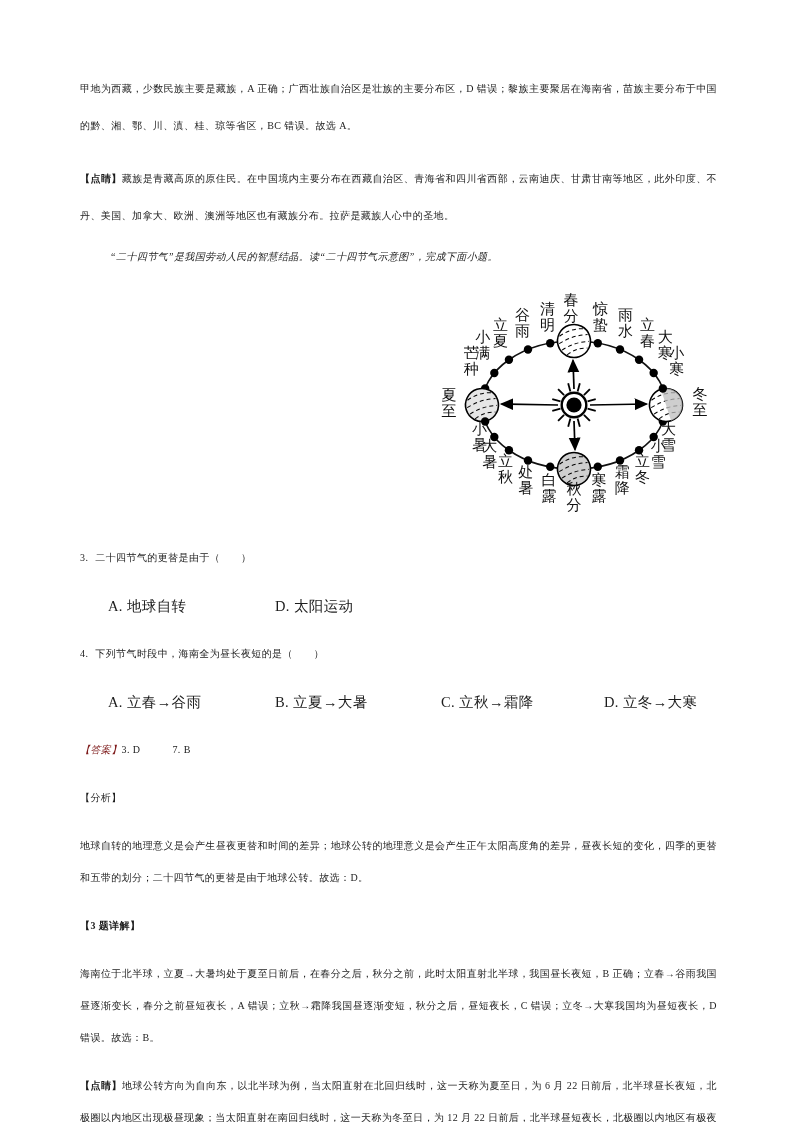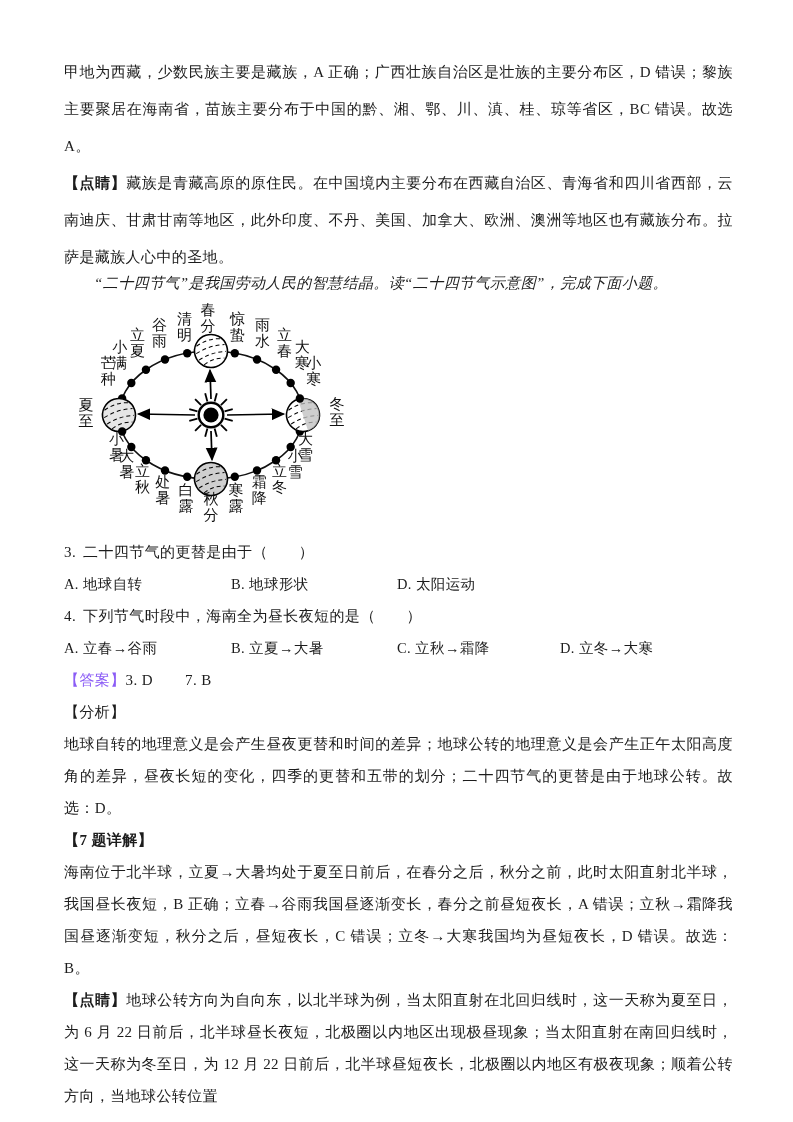--- a/index.html
+++ b/index.html
@@ -1,24 +1,24 @@
 <!DOCTYPE html>
 <html><head>
 <meta charset="utf-8">
 <style>
   html,body{margin:0;padding:0;background:#ffffff;}
   body{width:793px;height:1122px;font-family:"Liberation Serif","DejaVu Serif",serif;color:#1c1c1c;overflow:hidden;}
   .page{box-sizing:border-box;width:793px;height:1122px;padding:54px 60px 0 64px;}
-  p{margin:0;font-size:15px;line-height:37px;text-align:justify;letter-spacing:0.4px;}
+  p{margin:16px;font-size:10px;line-height:37px;text-align:justify;letter-spacing:0.4px;}
   .blabel{font-weight:600;}
-  .blue{color:#8b5cf6;}
+  .blue{color:#7f1d1d;font-style:italic;}
   .intro{font-style:italic;line-height:26px;margin-top:-6px;padding-left:30px;}
-  .diagram{margin:0 0 0 -4px;}
+  .diagram{margin:0 0 0 -4px;text-align:right;}
   .qa p{line-height:32px;text-align:left;}
-  .opts{display:grid;grid-template-columns:167px 166px 163px 1fr;font-size:14.5px;line-height:32px;letter-spacing:0.4px;}
+  .opts{display:grid;grid-template-columns:167px 166px 163px 1fr;font-size:14.5px;line-height:32px;letter-spacing:0.4px;margin-left:44px;}
   .qstem{margin-left:7px;}
   .ansitem{margin-right:32px;}
   svg text{font-family:"Liberation Serif","DejaVu Serif",serif;}
 </style>
 </head>
 <body>
 
 <div class="page">
 
   <p><span>甲地为西藏，少数民族主要是藏族，A 正确；广西壮族自治区是壮族的主要分布区，D 错误；黎族主要聚居在海南省，苗族主要分布于中国的黔、湘、鄂、川、滇、桂、琼等省区，BC 错误。故选 A。</span></p>
@@ -128,32 +128,31 @@
         <text x="202.59047325456294" y="0" font-size="15" fill="#111" text-anchor="middle" dominant-baseline="central"><tspan x="202.59047325456294" y="29.074374157795916">雨</tspan><tspan x="202.59047325456294" y="45.074374157795916">水</tspan></text>
         <circle cx="174.8113521494319" cy="57.18074711749963" r="4.2" fill="#000"></circle>
         <text x="177.56000088282667" y="0" font-size="15" fill="#111" text-anchor="middle" dominant-baseline="central"><tspan x="177.56000088282667" y="23.404289982192065">惊</tspan><tspan x="177.56000088282667" y="39.40428998219207">蛰</tspan></text>
       </svg>
   </div>
 
   <div class="qa">
     <p><span>3.</span><span class="qstem">二十四节气的更替是由于（　　）</span></p>
     <div class="opts">
       <span>A. 地球自转</span>
-      <span>B. 地球形状</span>
       <span>D. 太阳运动</span>
     </div>
     <p><span>4.</span><span class="qstem">下列节气时段中，海南全为昼长夜短的是（　　）</span></p>
     <div class="opts">
       <span>A. 立春→谷雨</span>
       <span>B. 立夏→大暑</span>
       <span>C. 立秋→霜降</span>
       <span>D. 立冬→大寒</span>
     </div>
 
     <p><span class="blue">【答案】</span><span class="ansitem">3. D</span><span class="ansitem">7. B</span></p>
     <p><span>【分析】</span></p>
 
     <p style="text-align:justify">地球自转的地理意义是会产生昼夜更替和时间的差异；地球公转的地理意义是会产生正午太阳高度角的差异，昼夜长短的变化，四季的更替和五带的划分；二十四节气的更替是由于地球公转。故选：D。</p>
-    <p><span class="blabel">【7 题详解】</span></p>
+    <p><span class="blabel">【3 题详解】</span></p>
     <p style="text-align:justify">海南位于北半球，立夏→大暑均处于夏至日前后，在春分之后，秋分之前，此时太阳直射北半球，我国昼长夜短，B 正确；立春→谷雨我国昼逐渐变长，春分之前昼短夜长，A 错误；立秋→霜降我国昼逐渐变短，秋分之后，昼短夜长，C 错误；立冬→大寒我国均为昼短夜长，D 错误。故选：B。</p>
     <p style="text-align:justify"><span class="blabel">【点睛】</span><span>地球公转方向为自向东，以北半球为例，当太阳直射在北回归线时，这一天称为夏至日，为 6 月 22 日前后，北半球昼长夜短，北极圈以内地区出现极昼现象；当太阳直射在南回归线时，这一天称为冬至日，为 12 月 22 日前后，北半球昼短夜长，北极圈以内地区有极夜现象；顺着公转方向，当地球公转位置</span></p>
   </div>
 </div>
 
 </body></html>

